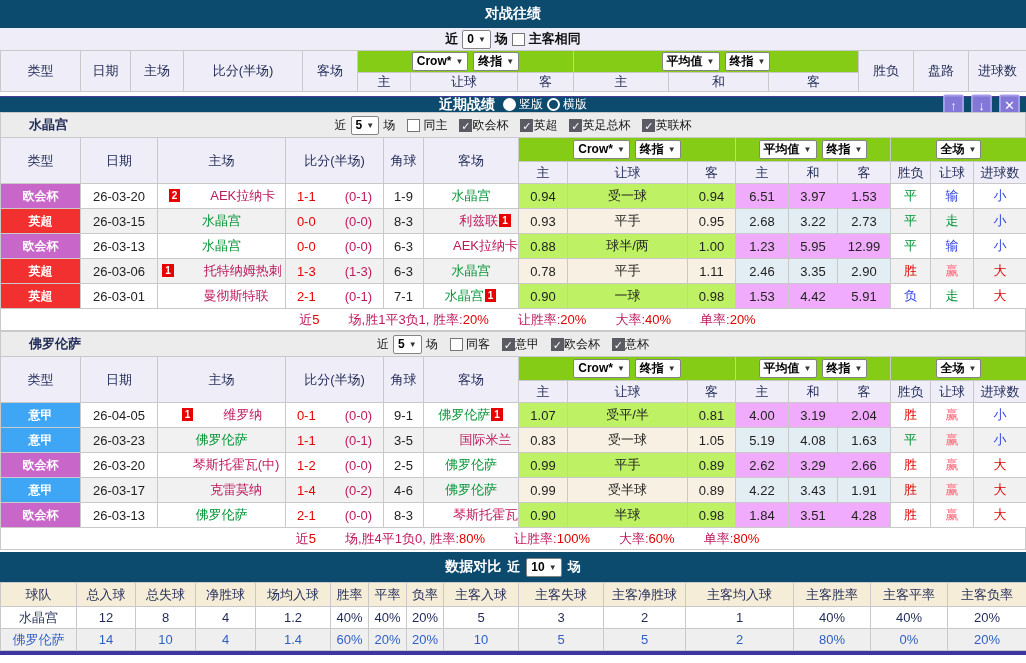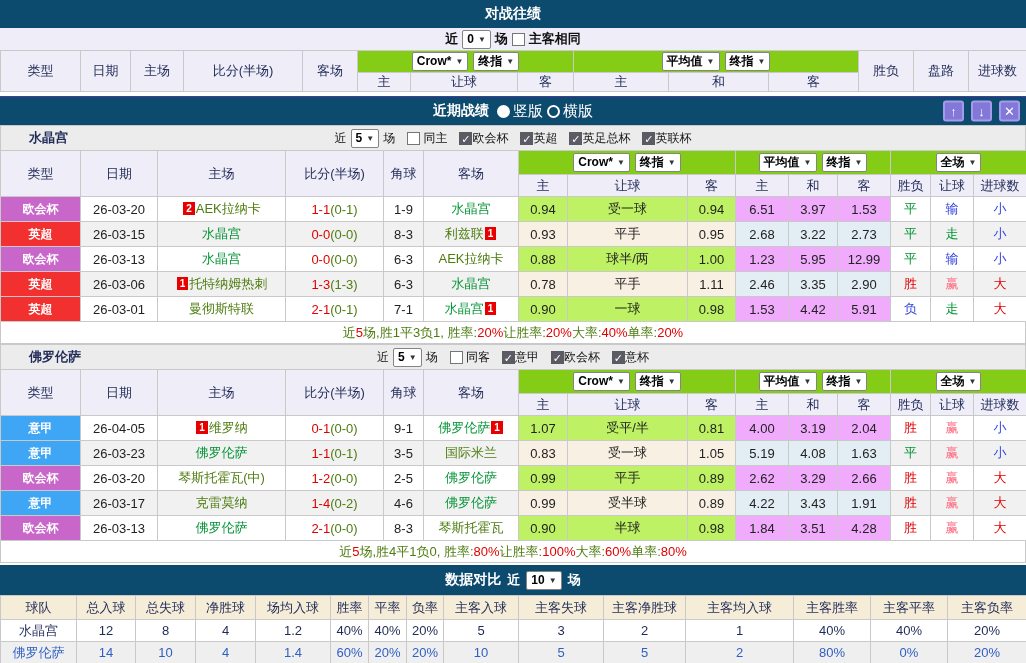--- a/index.html
+++ b/index.html
@@ -4,36 +4,36 @@
 <style>
   * { box-sizing: border-box; margin:0; padding:0; }
   html,body { width:1026px; height:663px; overflow:hidden; background:#fff;
     font-family:"Liberation Sans","DejaVu Sans",sans-serif; color:#222; font-size:13px; }
   .page { width:1026px; }
 
   
   .bar { background:#0c4a6e; color:#fff; display:flex; align-items:center; justify-content:center; position:relative; }
   .bar-title { font-weight:bold; font-size:14px; }
   .bar.h2h-bar { height:28px; }
-  .bar.recent-bar { height:29px; margin-top:4px; border-top:1px solid #473C9C; }
+  .bar.recent-bar { height:16px; margin-top:4px; border-top:1px solid #473C9C; }
   .bar.cmp-bar { height:30px; margin-top:2px; gap:6px; font-weight:bold; }
 
   
   .filter-row { height:22px; background:#EFEDF8; display:flex; align-items:center; justify-content:center; gap:4px; font-weight:bold; color:#111; }
 
   
   .sel { display:inline-flex; align-items:center; gap:4px; background:#fff; border:1px solid #848484; border-radius:2px; height:19px; padding:0 4px; font-size:12px; font-weight:bold; color:#000; line-height:17px; }
   .sel .arr { font-size:8px; color:#333; }
 
   
   .cbx { display:inline-block; width:13px; height:13px; border:1px solid #757575; background:#fff; vertical-align:-2px; font-size:11px; line-height:12px; text-align:center; color:#fff; }
   .cbx.on { background:#5B5B64; border-color:#5B5B64; }
   .radio { display:inline-block; box-sizing:border-box; width:13px; height:13px; border-radius:50%; border:2px solid #fff; vertical-align:-2px; }
   .radio.on { background:#fff; }
-  .radio-group { display:flex; align-items:center; gap:4px; font-size:15px; margin-left:8px; }
+  .radio-group { display:flex; align-items:center; gap:4px; font-size:12px; margin-left:8px; }
   .radio-group label { display:flex; align-items:center; gap:3px; }
 
   
   .bar-btns { position:absolute; right:6px; top:50%; transform:translateY(-50%); display:flex; gap:7px; }
   .sqbtn { width:21px; height:21px; background:#8377D8; border:2px solid #A69BEA; border-radius:3px; color:#fff; display:flex; align-items:center; justify-content:center; font-size:13px; font-weight:bold; cursor:pointer; }
 
   
   table { border-collapse:collapse; table-layout:fixed; width:1026px; }
   td,th { border:1px solid #C9C9C9; text-align:center; overflow:hidden; white-space:nowrap; padding:0; font-weight:normal; }
   thead td { background:#EFEDF8; color:#1F2A56; }
@@ -59,21 +59,21 @@
 
   td.league { color:#fff; font-weight:bold; font-size:12px; }
   .lg-purple { background:#C966C9 !important; }
   .lg-red    { background:#F33030 !important; }
   .lg-blue   { background:#3FA5F5 !important; }
 
   .cg { color:#009333; } 
   .cr { color:#E10000; } 
   .cb { color:#3344E0; } 
   .cp { color:#FF6B7E; } 
-  .ck { color:#4d7c0f; }
+  .ck { color:#be185d;padding-left:29px; }
 
   .card { display:inline-block; background:#E80000; color:#fff; font-size:10px; font-weight:bold; line-height:13px; height:13px; padding:0 3px; vertical-align:1px; margin:0 1px; }
 
   .summary { height:22px; border:1px solid #C9C9C9; border-top:none; display:flex; align-items:center; justify-content:center; font-size:13px; }
 
   
   .cmp-table thead td { background:#F6EDD8; color:#1F2A56; height:24px; }
   .cmp-table tbody tr { height:22px; }
   .cmp-table tbody tr.r0 td { color:#1F2A56; }
   .cmp-table tbody tr.r1 td { color:#2E5FC4; background:#EFEFEF; }

